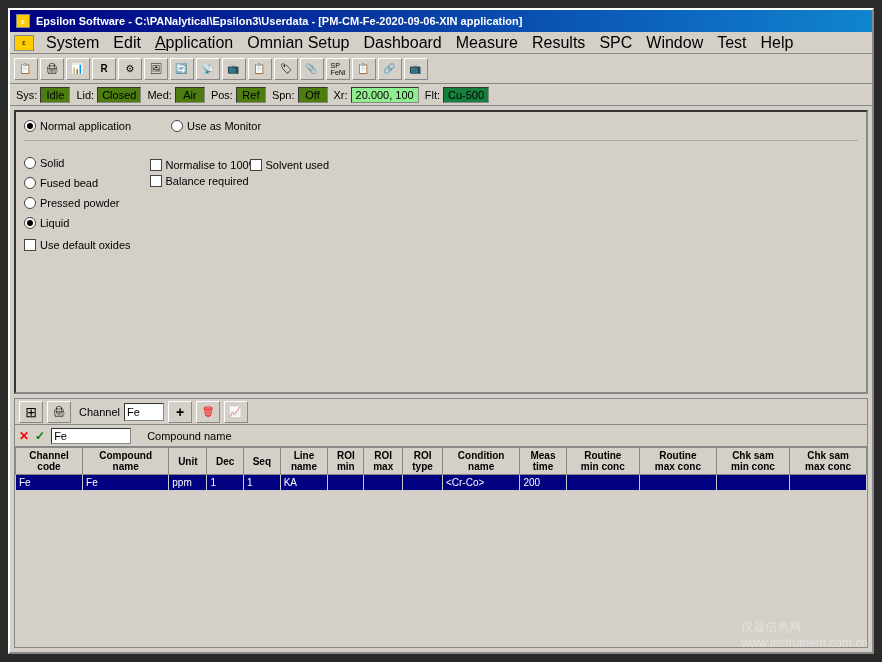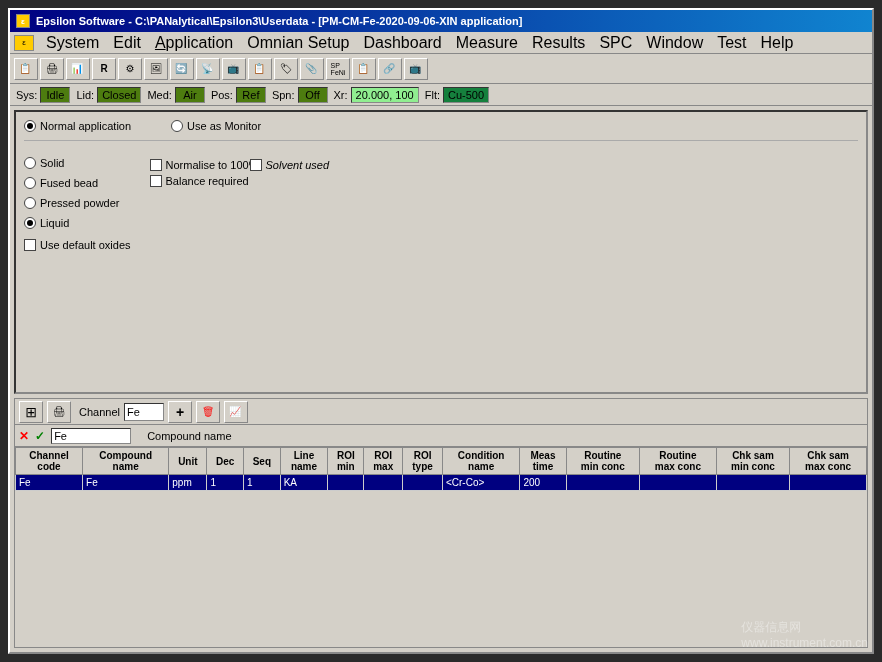--- a/index.html
+++ b/index.html
@@ -392,21 +392,21 @@
           <div style="display:flex; flex-direction:column; gap:4px; margin-top:2px;">
             <div class="checkbox-option">
               <div class="checkbox-input"></div>
               <span>Normalise to 100%</span>
             </div>
             <div class="checkbox-option">
               <div class="checkbox-input"></div>
               <span>Balance required</span>
             </div>
             <div style="height: 4px;"></div>
-            <div class="checkbox-option" style="margin-left: 100px; margin-top:-40px;font-style:italic;">
+            <div class="checkbox-option" style="margin-left: 100px; margin-top:-40px;">
               <div class="checkbox-input"></div>
               <span>Solvent used</span>
             </div>
           </div>
         </div>
 
         <div class="checkbox-option" style="margin-top:8px;">
           <div class="checkbox-input"></div>
           <span>Use default oxides</span>
         </div>

